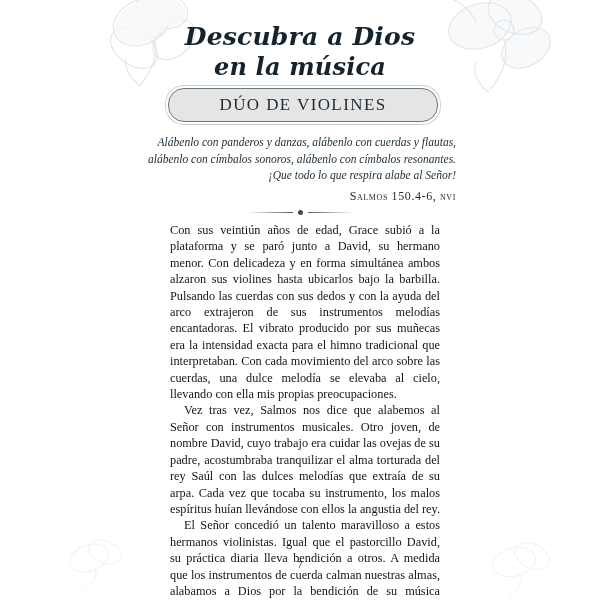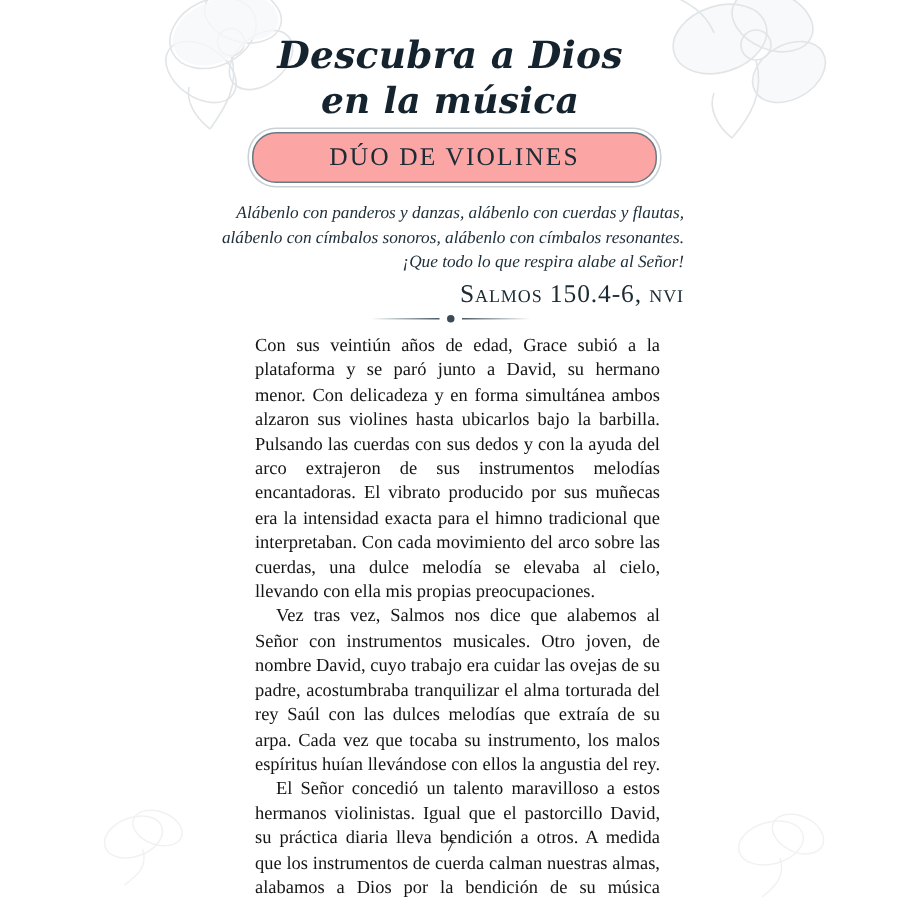--- a/index.html
+++ b/index.html
@@ -61,21 +61,21 @@
     top: 88px;
     left: 168px;
     width: 268px;
     height: 32px;
     border: 1px solid #6a7a84;
     border-radius: 16px;
     box-shadow: 0 0 0 2px #ffffff, 0 0 0 3px #c9d1d6;
     display: flex;
     align-items: center;
     justify-content: center;
-    background: #fca5a5;
+    background: #e5e5e5;
   }
   .banner-text {
     font-family: "Liberation Serif", serif;
     font-size: 17px;
     letter-spacing: 1.4px;
     color: #1d2b35;
   }
 
   
   .scripture {
@@ -87,21 +87,21 @@
     font-style: italic;
     font-size: 11.5px;
     line-height: 16.5px;
     color: #20303a;
   }
   .scripture .ref {
     display: block;
     margin-top: 4px;
     font-style: normal;
     font-variant: small-caps;
-    font-size: 17px;
+    font-size: 12px;
     letter-spacing: .6px;
     color: #1b2a33;
   }
 
   
   .divider {
     position: absolute;
     top: 207px;
     left: 50%;
     transform: translateX(-50%);

